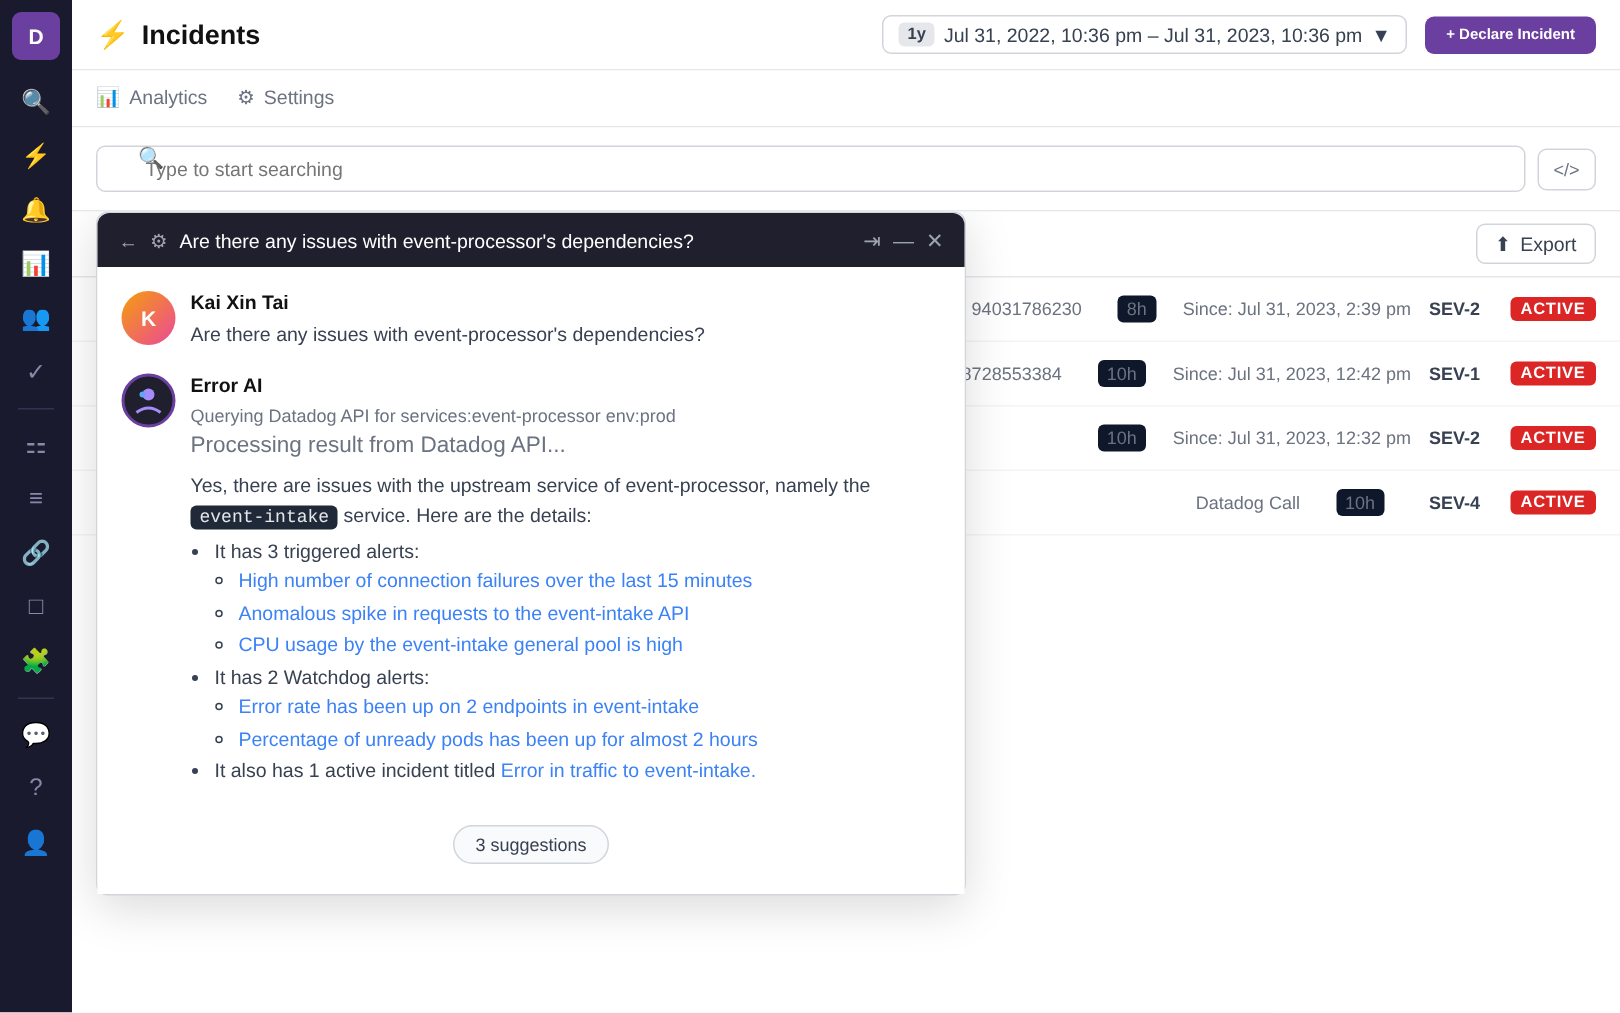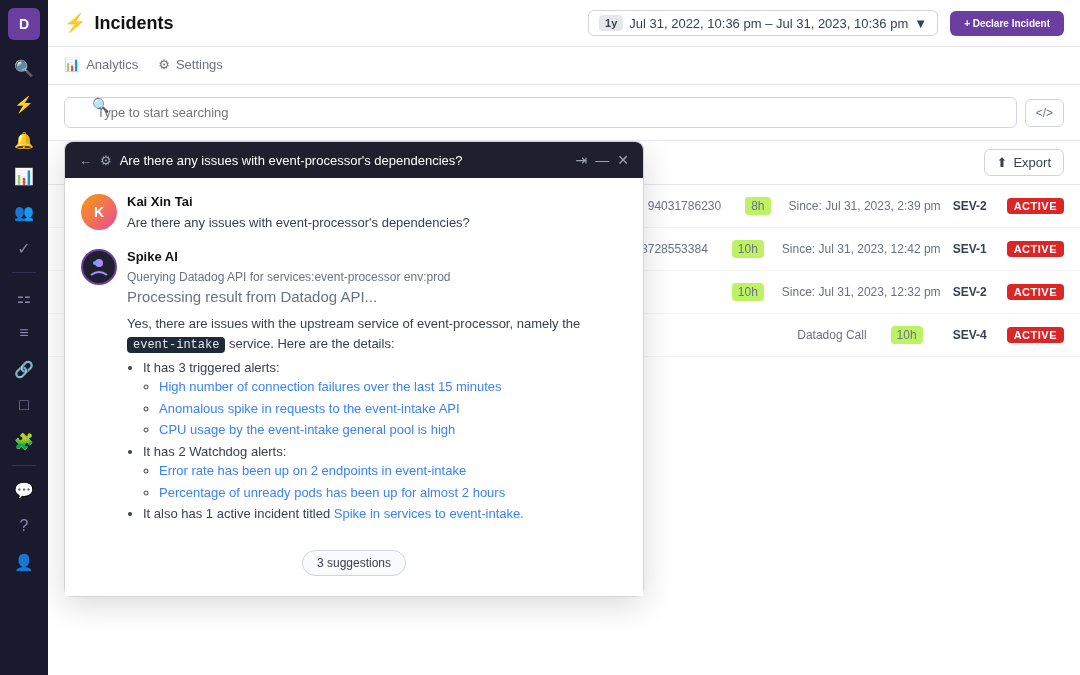--- a/index.html
+++ b/index.html
@@ -191,21 +191,21 @@
       color: #fff;
       font-size: 11px;
       font-weight: 700;
       padding: 2px 7px;
       border-radius: 4px;
       letter-spacing: 0.5px;
     }
     .duration-badge {
       font-size: 12px;
       color: #6b7280;
-      background: #bef264;
+      background: #0f172a;
       border-radius: 4px;
       padding: 2px 6px;
       margin-right: 6px;
     }
     .meeting-info {
       font-size: 12px;
       color: #6b7280;
       margin-right: 12px;
     }
     .since-info {
@@ -428,21 +428,21 @@
 
         <div class="chat-message">
           <div class="avatar avatar-bits">
             <svg width="24" height="24" viewBox="0 0 24 24" fill="none">
               <circle cx="12" cy="8" r="4" fill="#a78bfa"></circle>
               <path d="M4 20 Q12 14 20 20" stroke="#a78bfa" stroke-width="2" fill="none"></path>
               <circle cx="8" cy="8" r="2" fill="#60a5fa"></circle>
             </svg>
           </div>
           <div class="message-content">
-            <div class="message-sender">Spike AI</div>
+            <div class="message-sender">Error AI</div>
             <div class="message-text" style="color:#6b7280;font-size:12px;">Querying Datadog API for services:event-processor env:prod</div>
             <div class="message-text" style="color:#6b7280;font-size:15px;margin-bottom:6px;">Processing result from Datadog API...</div>
             <div class="message-text">
               Yes, there are issues with the upstream service of event-processor, namely the <span class="code-inline">event-intake</span> service. Here are the details:
             </div>
             <ul class="chat-list">
               <li>
                 It has 3 triggered alerts:
                 <ul>
                   <li><a href="#" class="link-blue">High number of connection failures over the last 15 minutes</a></li>
@@ -451,21 +451,21 @@
                 </ul>
               </li>
               <li>
                 It has 2 Watchdog alerts:
                 <ul>
                   <li><a href="#" class="link-blue">Error rate has been up on 2 endpoints in event-intake</a></li>
                   <li><a href="#" class="link-blue">Percentage of unready pods has been up for almost 2 hours</a></li>
                 </ul>
               </li>
               <li>
-                It also has 1 active incident titled <a href="#" class="link-blue">Spike in services to event-intake.</a>
+                It also has 1 active incident titled <a href="#" class="link-blue">Error in traffic to event-intake.</a>
               </li>
             </ul>
           </div>
         </div>
 
         <div class="suggestions-row">
           <button class="suggestions-btn">3 suggestions</button>
         </div>
       </div>
 

